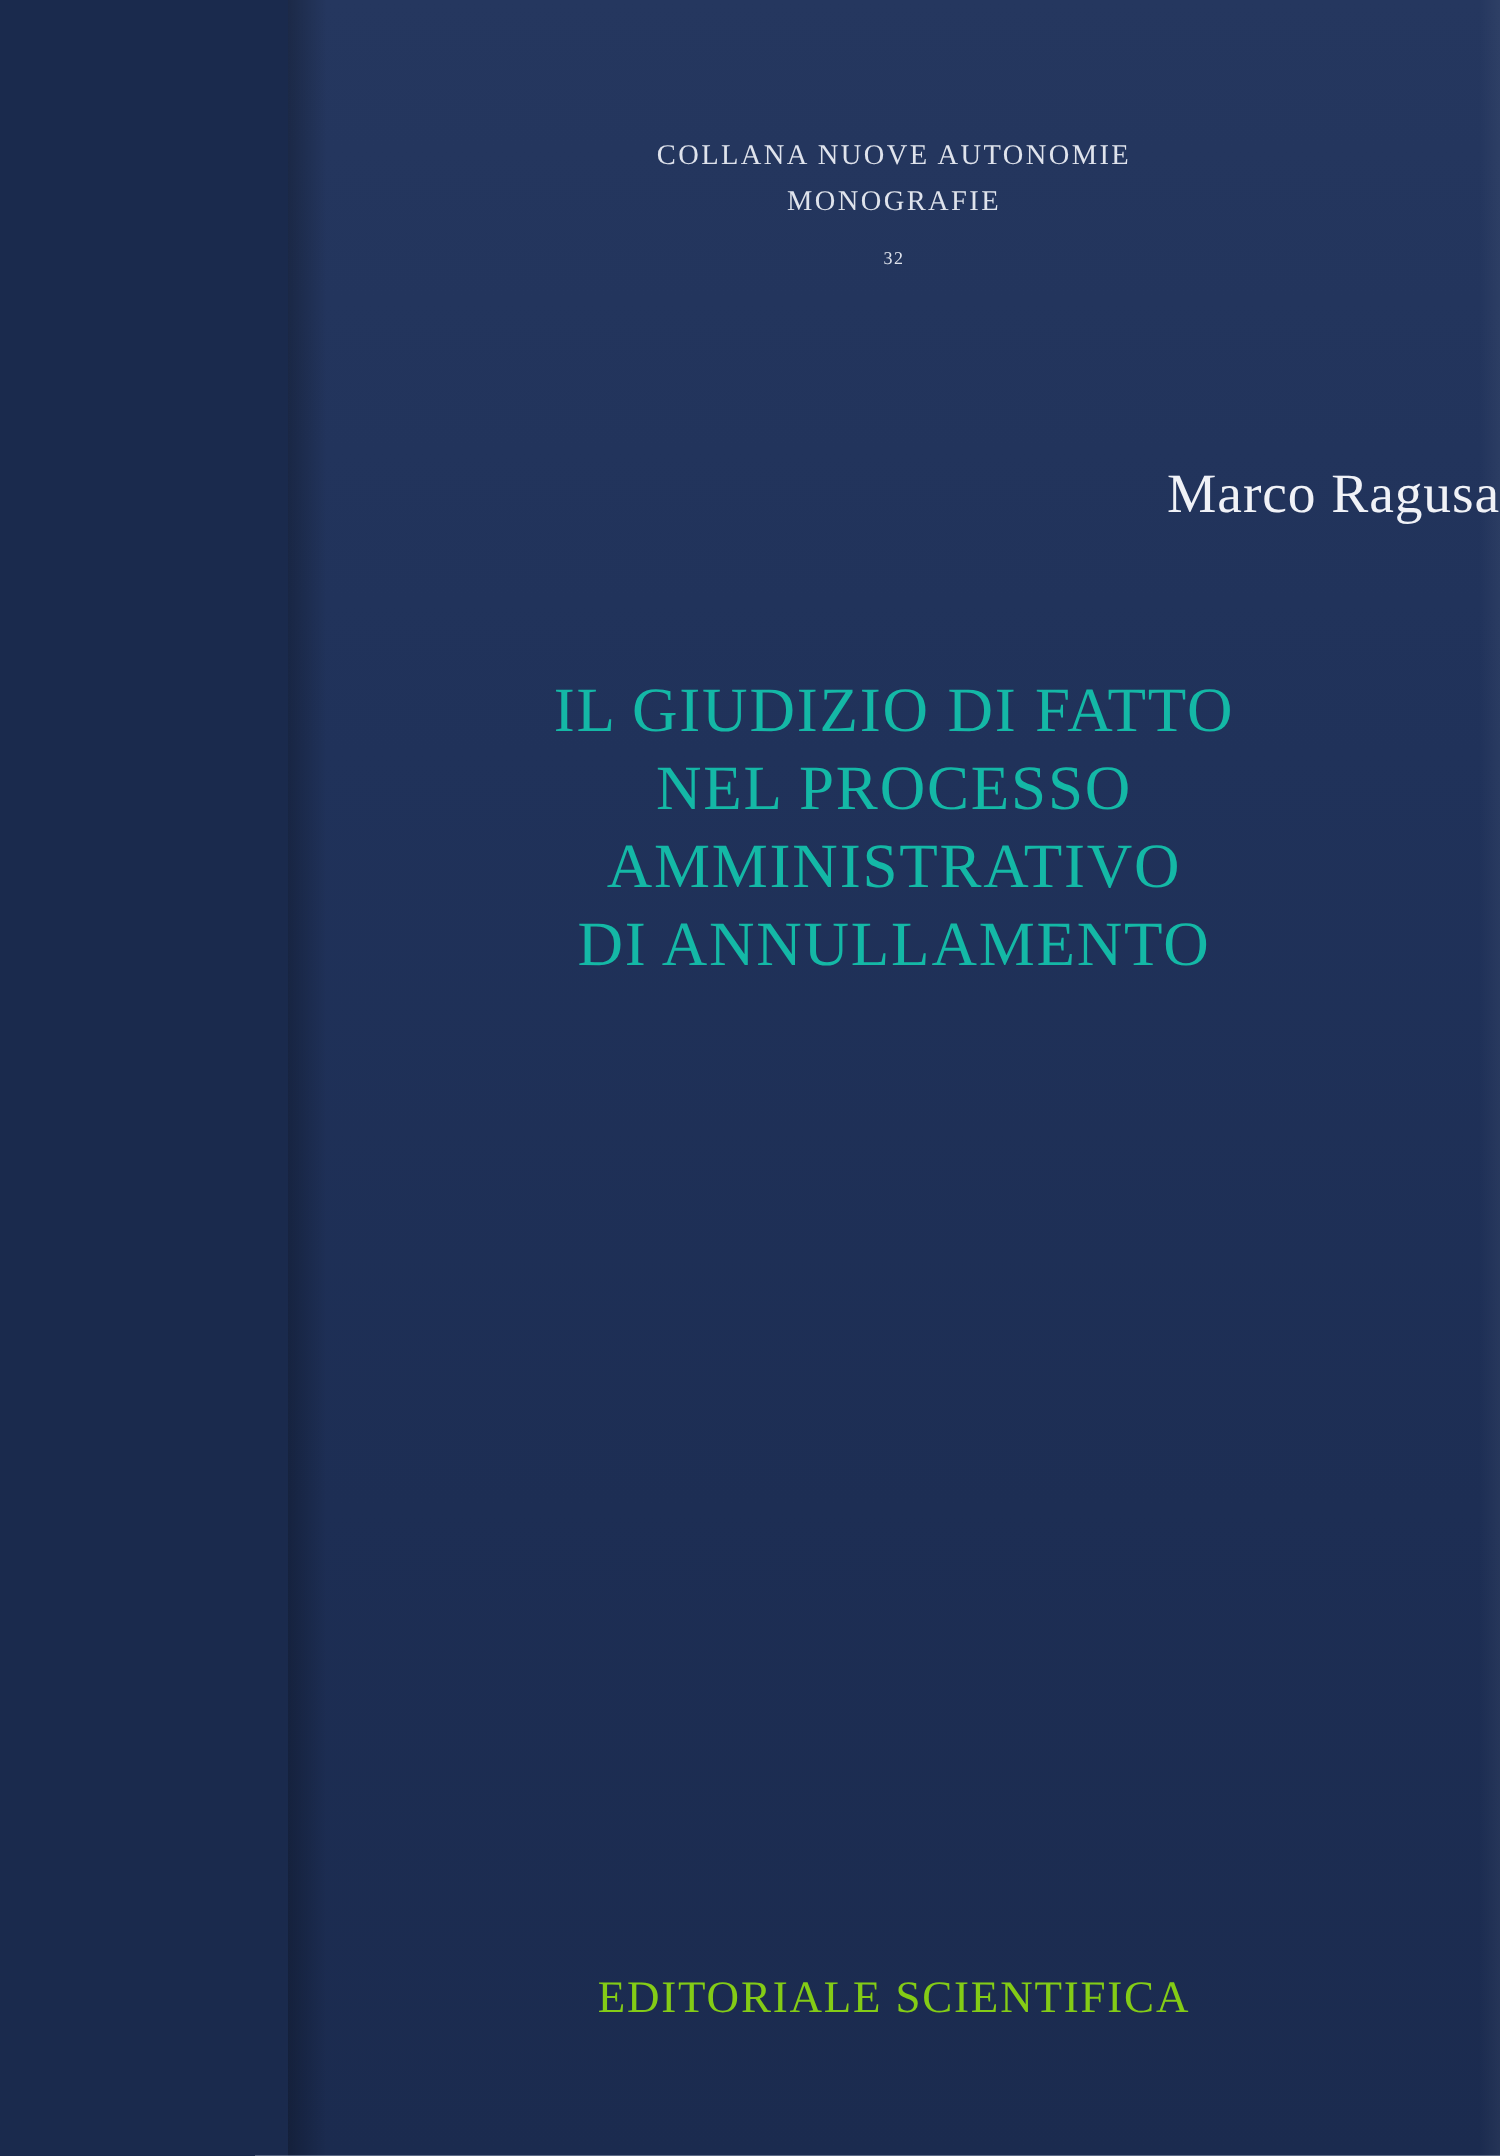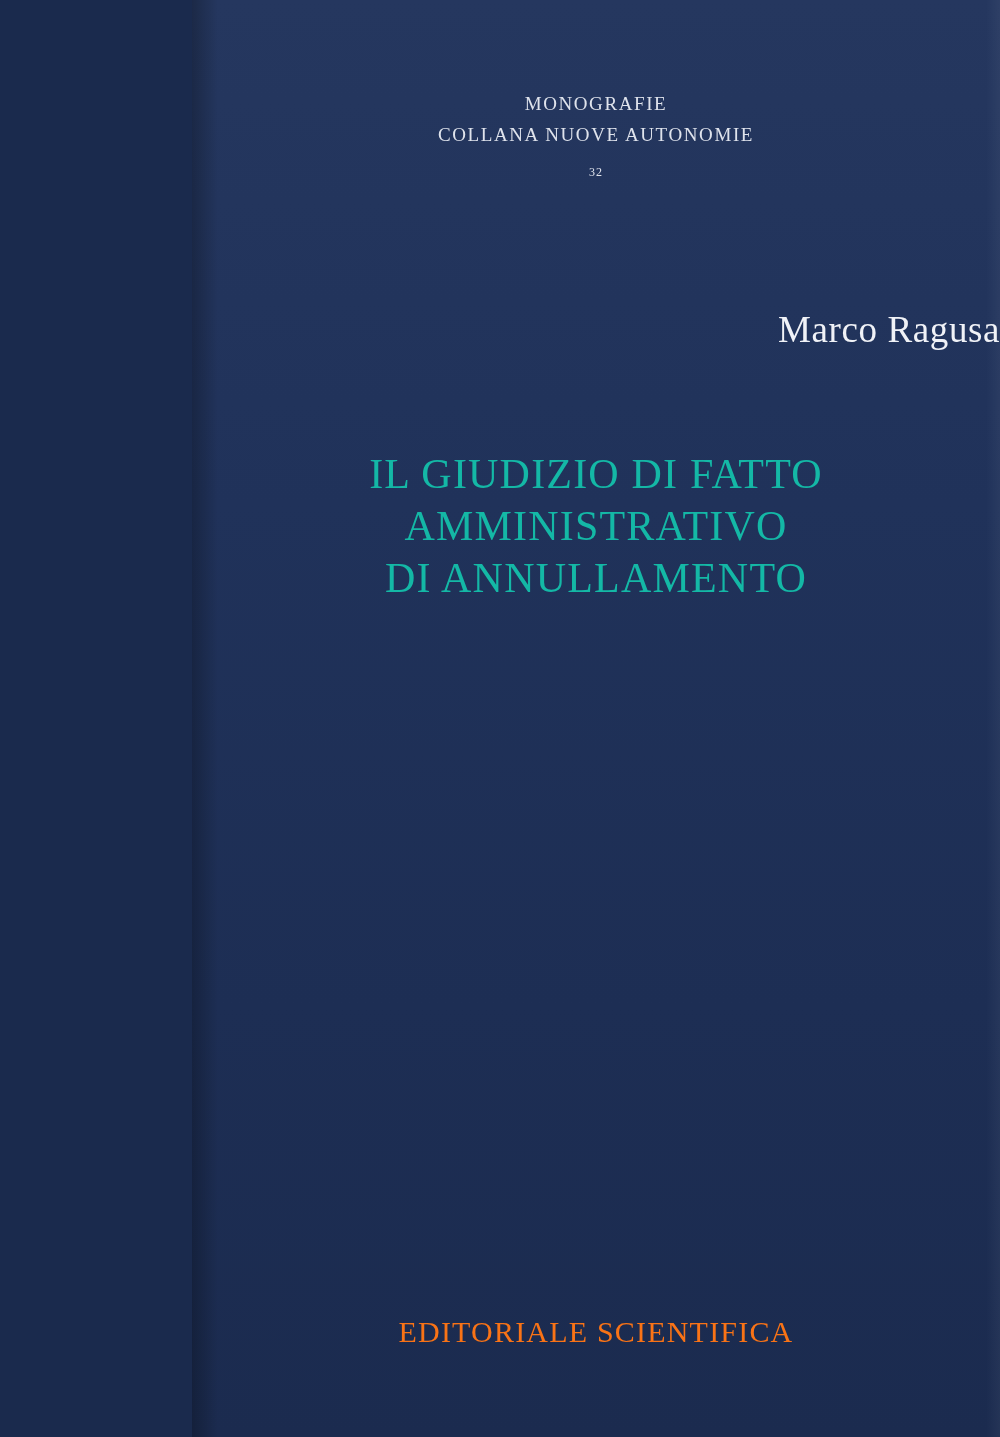--- a/index.html
+++ b/index.html
@@ -111,46 +111,47 @@
     display: block;
     white-space: nowrap;
   }
 
   .publisher {
     position: absolute;
     left: 0;
     right: 0;
     bottom: 88px;
     text-align: center;
-    color: #f97316;
+    color: #84cc16;
     font-size: 30px;
     letter-spacing: 1.2px;
   }
 </style>
 </head>
 <body>
 
 <div class="cover">
   <div class="sheen"></div>
   <div class="spine-band"></div>
   <div class="edge-spine-shadow"></div>
   <div class="edge-right"></div>
 
   <div class="content">
 
     <div class="series-block">
+      <div class="series-line">COLLANA NUOVE AUTONOMIE</div>
       <div class="series-line">MONOGRAFIE</div>
-      <div class="series-line">COLLANA NUOVE AUTONOMIE</div>
       <div class="series-number">32</div>
     </div>
 
     <div class="author">Marco Ragusa</div>
 
     <div class="title">
       <span class="title-line">IL GIUDIZIO DI FATTO</span>
+      <span class="title-line">NEL PROCESSO</span>
       <span class="title-line">AMMINISTRATIVO</span>
       <span class="title-line">DI ANNULLAMENTO</span>
     </div>
 
     <div class="publisher">EDITORIALE SCIENTIFICA</div>
 
   </div>
 </div>
 
 </body></html>

